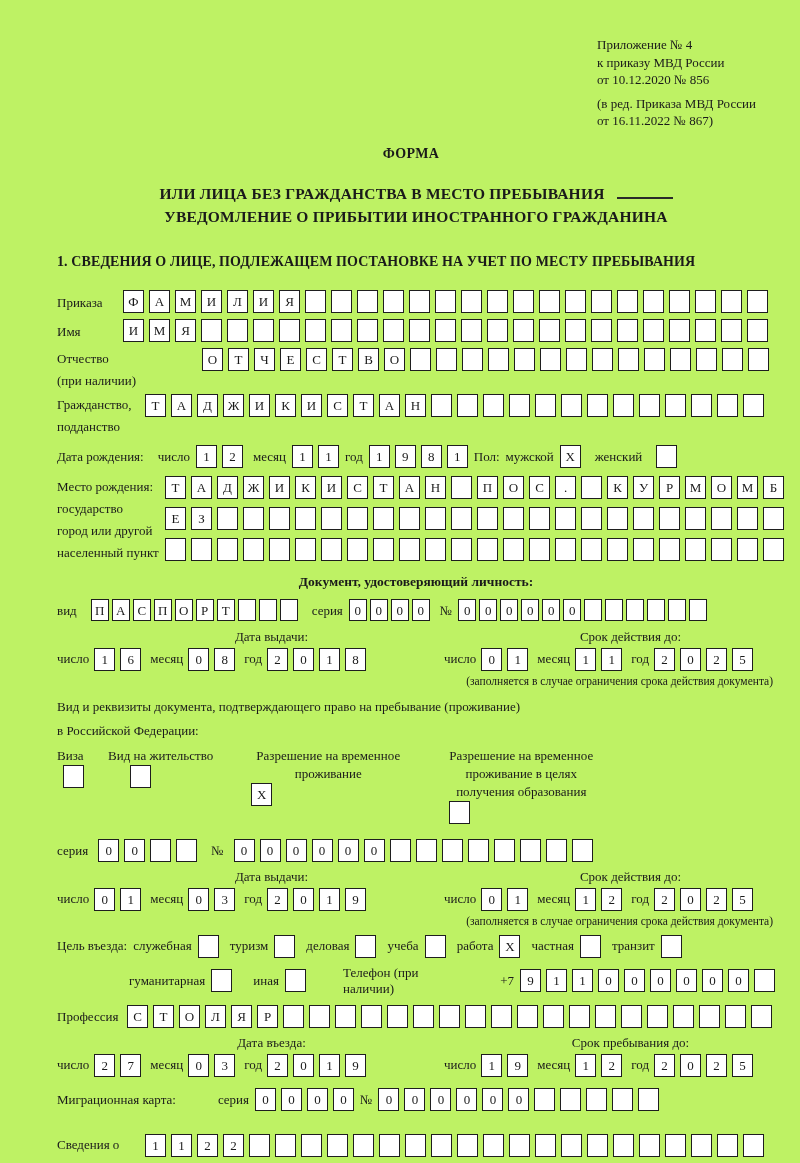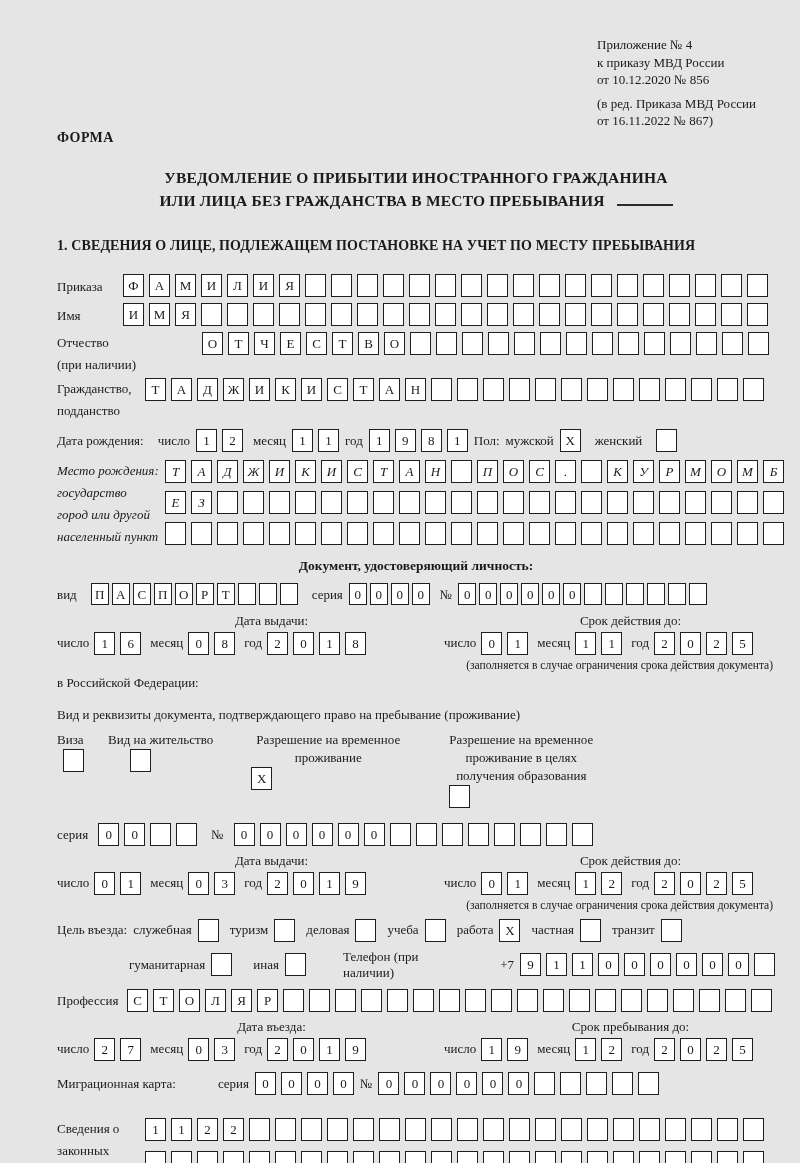--- a/index.html
+++ b/index.html
@@ -1,25 +1,25 @@
 <!DOCTYPE html>
 <html><head>
 <meta charset="utf-8">
 <style>
   html,body{margin:0;padding:0;background:#fff;}
   *{box-sizing:border-box;}
   .page{
-    width:800px;height:1163px;margin:0 auto;background:#e5e5e5;color:#1a1a1a;
+    width:800px;height:1163px;margin:0 auto;background:#bef264;color:#1a1a1a;
     font-family:"Liberation Serif","DejaVu Serif",serif;
     padding:36px 25px 10px 57px;overflow:hidden;position:relative;
   }
   
   .appendix{width:172px;margin-left:auto;margin-right:6px;font-size:13px;line-height:17.5px;}
   .amend{margin-top:6px;}
-  .forma{text-align:left;padding-right:10px;font-weight:bold;font-size:14px;letter-spacing:0.4px;}
+  .forma{text-align:center;padding-right:10px;font-weight:bold;font-size:14px;margin-top:16px;letter-spacing:0.4px;}
   .title{text-align:center;font-weight:bold;font-size:15.5px;line-height:23px;margin-top:20px;letter-spacing:0.2px;}
   .title-underline{display:inline-block;width:56px;height:13px;border-bottom:2px solid #2a2a2a;margin-left:12px;}
   .sec{font-weight:bold;font-size:14px;margin-top:26px;margin-bottom:20px;letter-spacing:0.1px;white-space:nowrap;}
   
   .frow{display:flex;align-items:flex-start;margin-bottom:4px;}
   .flabel{font-size:13px;line-height:25px;flex-shrink:0;}
   .lcol{font-size:13px;line-height:22px;flex-shrink:0;}
   .boxes{display:inline-flex;gap:5px;flex-shrink:0;}
   .cell{
     width:21px;height:23px;border:1.6px solid #1e1e1e;background:#fff;
@@ -62,24 +62,24 @@
     <div>от 10.12.2020 № 856</div>
     <div class="amend">
       <div>(в ред. Приказа МВД России</div>
       <div>от 16.11.2022 № 867)</div>
     </div>
   </div>
 
   <div class="forma">ФОРМА</div>
 
   <div class="title">
-    <div>УВЕДОМЛЕНИЕ О ПРИБЫТИИ ИНОСТРАННОГО ГРАЖДАНИНА</div>
     <div>
       <span>ИЛИ ЛИЦА БЕЗ ГРАЖДАНСТВА В МЕСТО ПРЕБЫВАНИЯ</span><span class="title-underline"></span>
     </div>
+    <div>УВЕДОМЛЕНИЕ О ПРИБЫТИИ ИНОСТРАННОГО ГРАЖДАНИНА</div>
   </div>
 
   <div class="sec">1. СВЕДЕНИЯ О ЛИЦЕ, ПОДЛЕЖАЩЕМ ПОСТАНОВКЕ НА УЧЕТ ПО МЕСТУ ПРЕБЫВАНИЯ</div>
 
   <div class="frow">
     <span class="flabel" style="width:66px">Приказа</span>
     <span class="boxes">
         <span class="cell">Ф</span>
         <span class="cell">А</span>
         <span class="cell">М</span>
@@ -226,21 +226,21 @@
     <span class="flabel gap6">мужской</span>
     <span class="boxes gap6">
         <span class="cell">X</span>
       </span>
     <span class="flabel gap14">женский</span>
     <span class="boxes gap14">
         <span class="cell"></span>
       </span>
   </div>
 
-  <div class="frow" style="margin-bottom:2px;font-style:italic;">
+  <div class="frow" style="margin-bottom:2px;">
     <span class="lcol" style="width:108px">
       <span style="display:block">Место рождения:</span>
       <span style="display:block">государство</span>
       <span style="display:block">город или другой</span>
       <span style="display:block">населенный пункт</span>
     </span>
     <span>
       <span class="boxes brow" style="display:flex">
           <span class="cell">Т</span>
           <span class="cell">А</span>
@@ -401,22 +401,22 @@
       <span class="boxes">
           <span class="cell">2</span>
           <span class="cell">0</span>
           <span class="cell">2</span>
           <span class="cell">5</span>
         </span>
     </span>
   </div>
   <div class="note-right">(заполняется в случае ограничения срока действия документа)</div>
 
+  <div class="intro" style="margin-top:8px">Вид и реквизиты документа, подтверждающего право на пребывание (проживание)</div>
   <div class="intro">в Российской Федерации:</div>
-  <div class="intro" style="margin-top:8px">Вид и реквизиты документа, подтверждающего право на пребывание (проживание)</div>
 
   <div class="opts">
     <span class="opt">
       <span class="olabel">Виза</span>
       <span class="boxes" style="margin-left:6px">
           <span class="cell"></span>
         </span>
     </span>
     <span class="opt" style="margin-left:24px">
       <span class="olabel">Вид на жительство</span>

